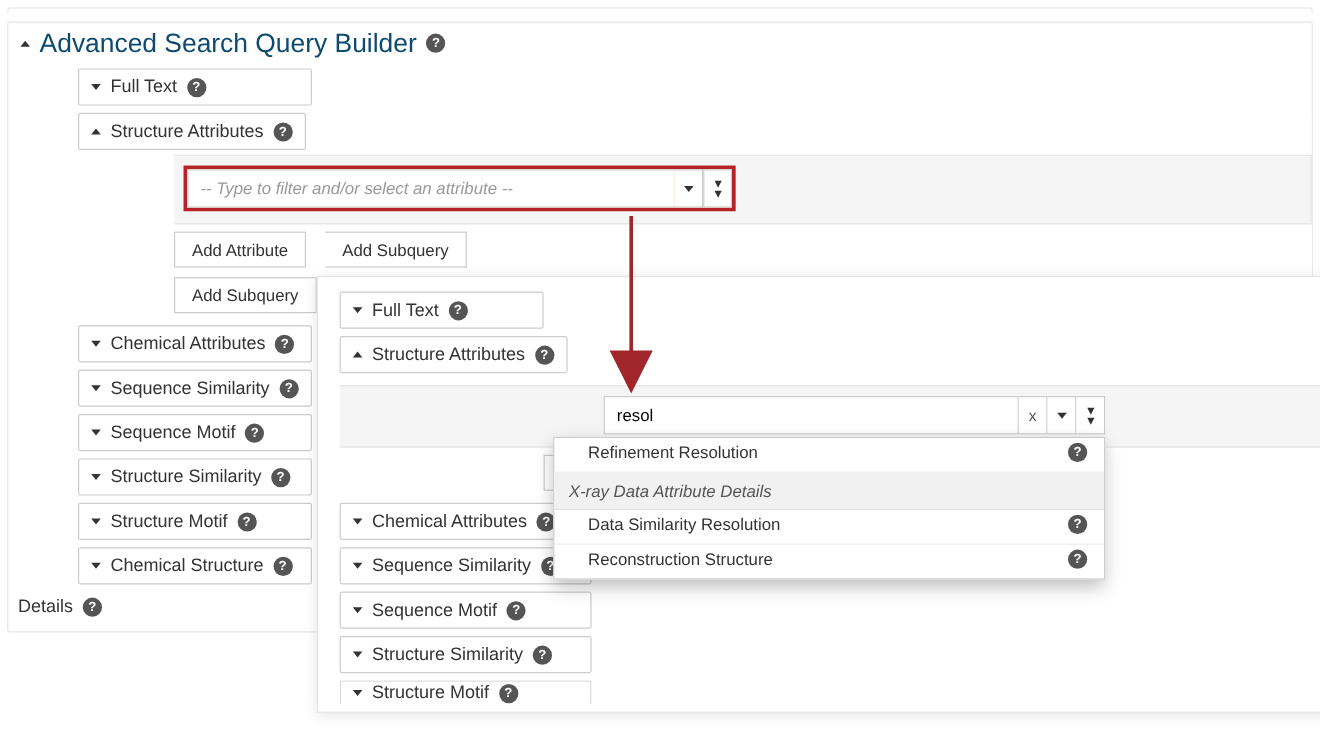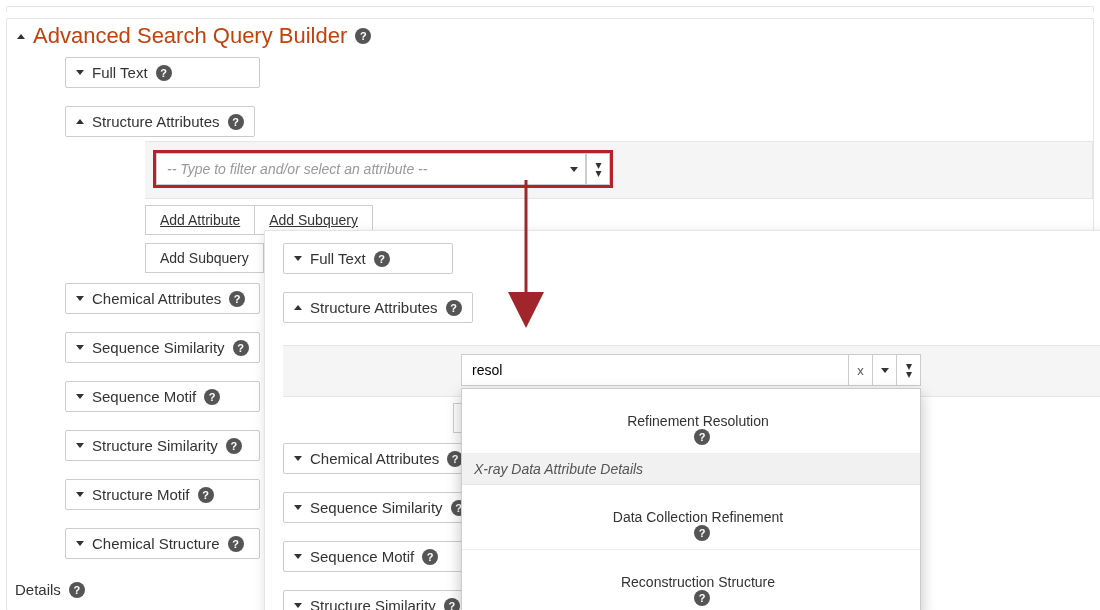--- a/index.html
+++ b/index.html
@@ -18,21 +18,21 @@
   border-radius: 2px;
 }
 .title-row {
   display: flex;
   align-items: center;
   padding: 4px 6px;
 }
 .main-title {
   font-size: 22px;
   font-weight: 300;
-  color: #c2410c;
+  color: #0c4a6e;
 }
 .header-box {
   display: inline-flex;
   align-items: center;
   border: 1px solid #ccc;
   background: #fff;
   padding: 6px 10px;
   border-radius: 2px;
   font-size: 15px;
   color: #333;
@@ -58,21 +58,21 @@
   font-weight: bold;
   margin-left: 8px;
   line-height: 16px;
 }
 .sub-list {
   margin-left: 58px;
   margin-top: 4px;
 }
 .sub-list .header-box {
   display: flex;
-  margin-bottom: 18px;
+  margin-bottom: 6px;
   width: 195px;
 }
 .full-text-box { width: 380px; }
 .attr-container {
   border: 1px solid #e5e5e5;
   background: #fff;
   margin-top: 4px;
 }
 .filter-row {
   background: #f5f5f5;
@@ -104,23 +104,22 @@
   display: flex;
   align-items: center;
   justify-content: center;
   font-size: 12px;
   color: #333;
 }
 .filter-btn + .filter-btn { border-left: 1px solid #ccc; }
 .double-chevron { line-height: 8px; letter-spacing: -1px; }
 .action-row {
   display: flex;
-  gap: 0;
+  gap: 16px;
   padding: 6px 0 6px 80px;
-  text-decoration: underline;
 }
 .action-btn {
   border: 1px solid #ccc;
   background: #fff;
   padding: 6px 14px;
   font-size: 14px;
   color: #333;
 }
 .action-btn + .action-btn { border-left: none; }
 .add-sub-solo {
@@ -154,21 +153,21 @@
   width: 860px;
   background: #fff;
   border: 1px solid #e5e5e5;
   box-shadow: 0 2px 10px rgba(0,0,0,0.12);
 }
 .overlay .sub-list { margin-left: 18px; }
 .overlay .filter-body { margin-left: 170px; }
 .overlay .action-row { padding-left: 170px; }
 .overlay .cut { overflow: hidden; height: 20px; }
 .typeahead-wrap { position: relative; }
-.ta-input-row { display: flex; }
+.ta-input-row { display: flex; margin-left: 42px; }
 .ta-input {
   flex: 1;
   border: 1px solid #ccc;
   padding: 7px 10px;
   font-size: 14px;
   outline: none;
 }
 .ta-btn {
   border: 1px solid #ccc;
   border-left: none;
@@ -192,23 +191,22 @@
   background: #f1f1f1;
   padding: 7px 12px;
   font-style: italic;
   color: #555;
   border-bottom: 1px solid #e5e5e5;
 }
 .ta-item {
   display: flex;
   align-items: center;
   justify-content: space-between;
-  padding: 24px 14px 8px 28px;
+  padding: 4px 14px 8px 28px;
   border-bottom: 1px solid #eee;
-  flex-direction: column;
 }
 .ta-item:last-child { border-bottom: none; }
 .arrow-svg {
   position: absolute;
   left: 496px;
   top: 180px;
   z-index: 5;
   pointer-events: none;
 }
 .bottom-headers .header-box { width: 210px; }
@@ -343,21 +341,21 @@
                     <span>▾<br>▾</span>
                   </div>
               </div>
               <div class="ta-dropdown" id="ta-dd">
                   <div class="ta-item">
                     <span>Refinement Resolution</span>
                     <span class="help-icon">?</span>
                   </div>
                   <div class="ta-group">X-ray Data Attribute Details</div>
                   <div class="ta-item">
-                    <span>Data Collection Refinement</span>
+                    <span>Data Similarity Resolution</span>
                     <span class="help-icon">?</span>
                   </div>
                   <div class="ta-item">
                     <span>Reconstruction Structure</span>
                     <span class="help-icon">?</span>
                   </div>
                 </div>
             </div>
           </div>
         </div>

